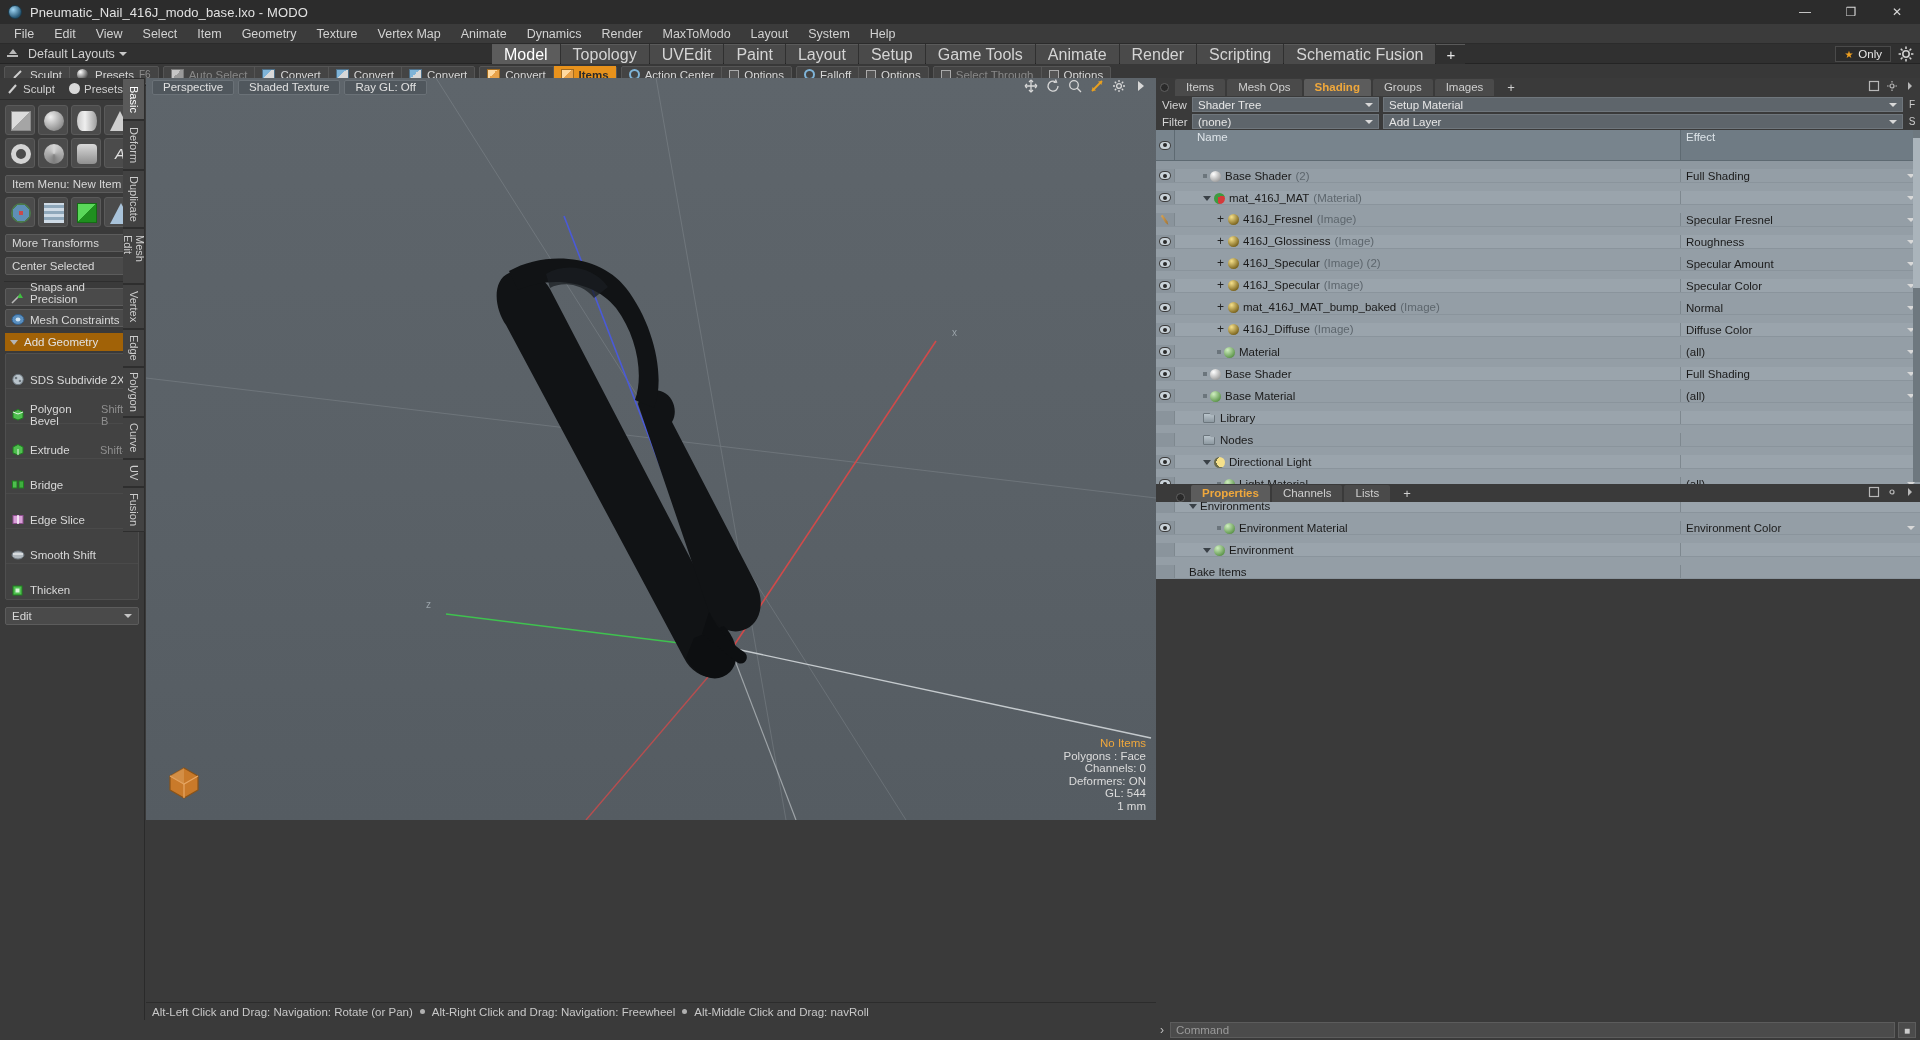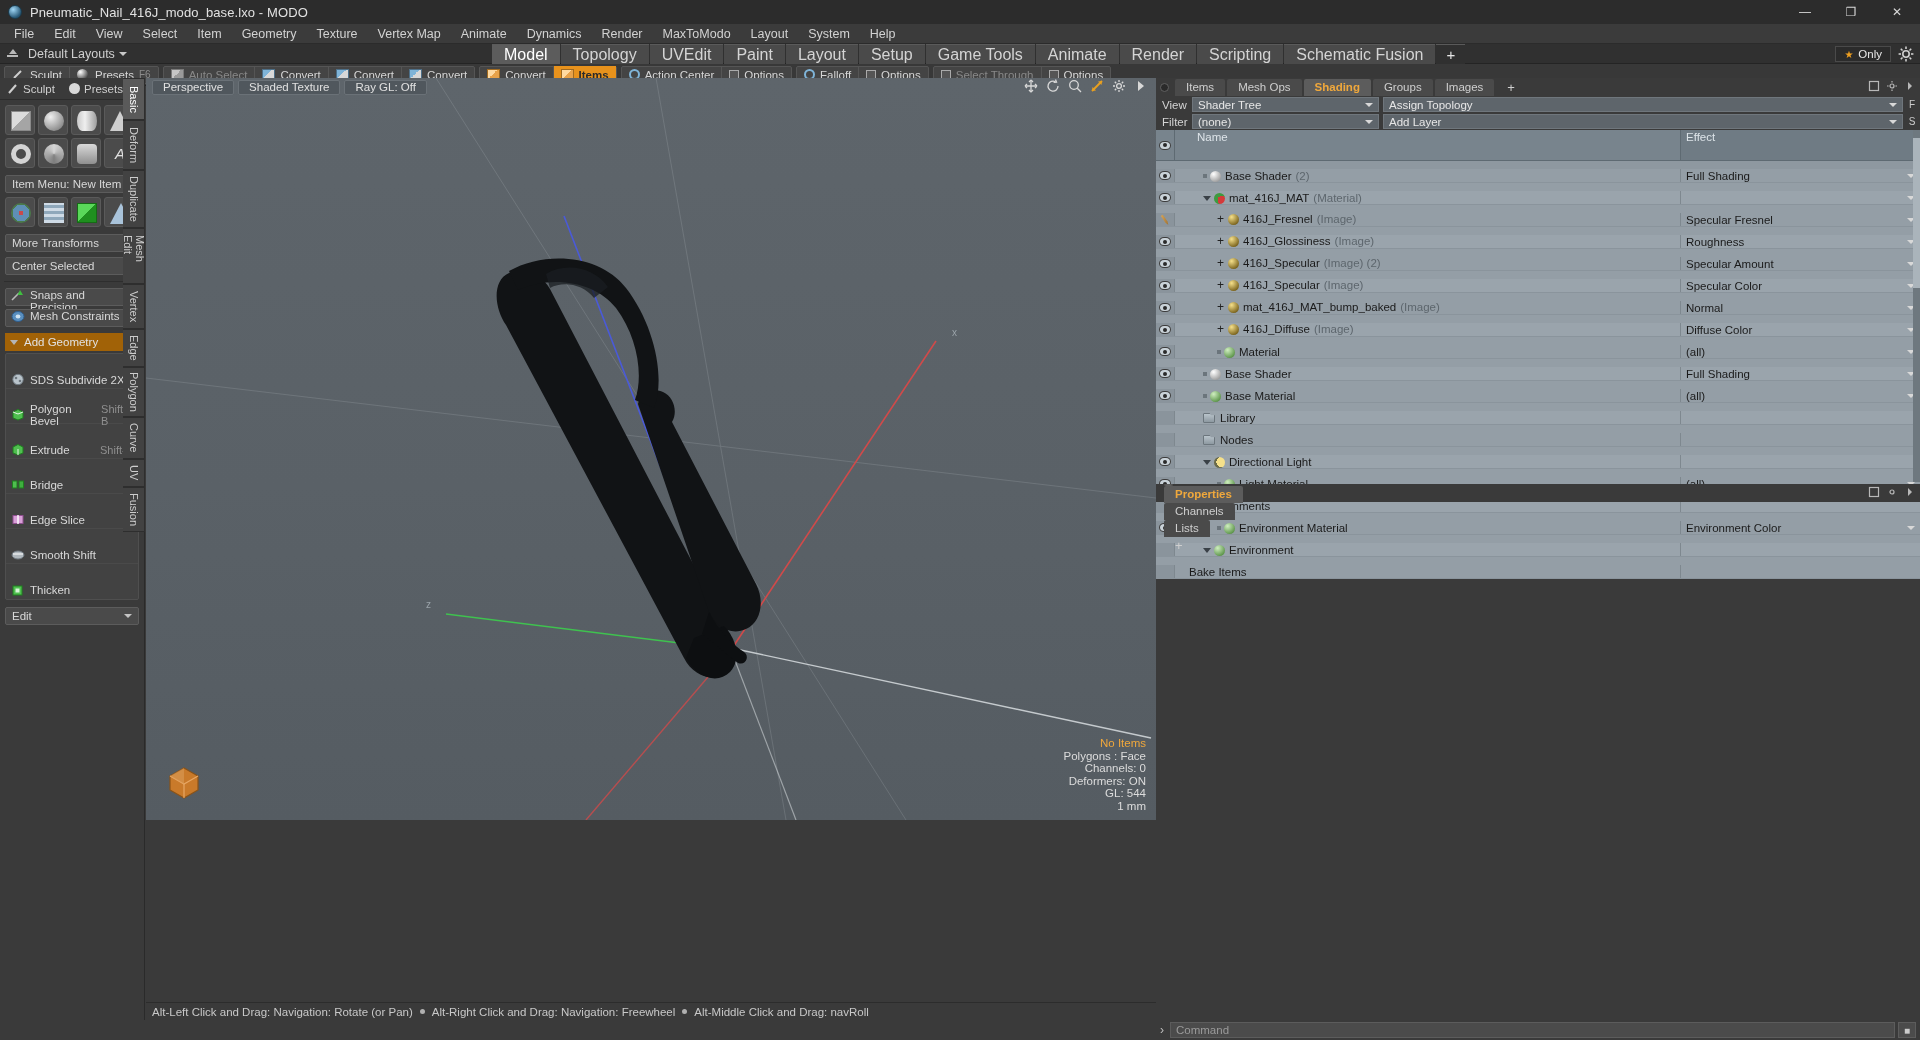--- a/index.html
+++ b/index.html
@@ -131,21 +131,21 @@
   .s-axis { border-radius:50%; background:radial-gradient(circle at 50% 50%,#c94a4a 0 18%,#5f8fb5 18% 60%,#4a7a4a 60% 100%);}
 
   .lp-select { margin:5px 5px 0 5px; height:18px; background:#4a4a4a; border:1px solid #5c5c5c;
     display:flex; align-items:center; padding:0 6px; font-size:11.5px; color:#d8d8d8;
     justify-content:space-between; border-radius:2px;}
   .lp-select .cv { border-left:4px solid transparent; border-right:4px solid transparent;
     border-top:4px solid #c4c4c4; }
   .lp-sep { height:1px; background:#2e2e2e; margin:6px 4px; }
 
   .lp-btn { margin:3px 5px 0 5px; height:18px; background:#4a4a4a; border:1px solid #5c5c5c;
-    display:flex; align-items:flex-start; padding:0 5px; font-size:11.5px; color:#d8d8d8; border-radius:2px;
+    display:flex; align-items:flex-end; padding:0 5px; font-size:11.5px; color:#d8d8d8; border-radius:2px;
     position:relative;}
   .lp-btn .bic { width:14px; height:13px; margin-right:5px; flex:0 0 auto;}
   .lp-btn .corner { position:absolute; right:3px; bottom:2px; width:4px; height:4px; border:1px solid #8b8b8b;}
 
   .lp-header { margin:6px 5px 0 5px; height:18px; background:#a16207; display:flex; align-items:center;
     padding:0 5px; font-size:11.5px; color:#e2e2e2; }
   .lp-header .tri { border-left:4px solid transparent;border-right:4px solid transparent;
     border-top:5px solid #b5b5b5; margin-right:6px; }
   .lp-list { margin:2px 5px 0 5px; border:1px solid #4f4f4f; background:#424242; border-radius:2px;}
   .lp-row { height:18px; display:flex; align-items:center; padding:0 5px; font-size:11.5px; color:#d8d8d8;
@@ -234,22 +234,22 @@
     clip-path: polygon(40% 0,60% 0,60% 70%,50% 100%,40% 70%); }
   .plus-sm { color:#222; font-size:12px; margin-right:3px; width:8px; }
   .tri-dn { border-left:4px solid transparent;border-right:4px solid transparent;border-top:5px solid #3a4147;
     margin-right:3px; flex:0 0 auto; }
   .dotnode { width:4px;height:4px;background:#6b757c;margin-right:3px;flex:0 0 auto;}
 
   .scrollbar-v { position:absolute; right:0; top:0; width:7px; height:100%; background:#6e787f; }
   .scrollbar-v i { position:absolute; top:8px; left:0; width:7px; height:150px; background:#aab4bb; display:block;}
 
   
-  .props-tabs { height:18px; display:flex; align-items:flex-start; background:#3a3a3a; padding-left:8px;
-    position:relative; margin-top:2px;flex-direction:column;}
+  .props-tabs { height:18px; display:flex; align-items:flex-end; background:#3a3a3a; padding-left:20px;
+    position:relative; margin-top:2px;}
   .props-body { background:#3a3a3a; height:540px; }
   .cmdbar { position:absolute; left:0; bottom:0; width:764px; height:20px; background:#3a3a3a;
     display:flex; align-items:center; padding:0 4px; }
   .cmd-arrow { color:#bdbdbd; font-size:12px; margin-right:6px; }
   .cmd-input { flex:1; height:16px; background:#4b4b4b; border:1px solid #5c5c5c; color:#9a9a9a;
     font-size:11.5px; padding:0 5px; display:flex; align-items:center;}
   .cmd-btn { width:18px;height:16px;background:#4b4b4b;border:1px solid #5c5c5c;margin-left:3px;
     display:flex;align-items:center;justify-content:center;font-size:10px;color:#ccc;}
 
   
@@ -722,21 +722,21 @@
       </div>
     </div>
 
     <div class="rp-ctl">
       <span class="lbl">View</span>
       <div class="fld">
         <span>Shader Tree</span>
         <span class="cvd"></span>
       </div>
       <div class="fld2">
-        <span>Assign Topology</span>
+        <span>Setup Material</span>
         <span class="cvd"></span>
       </div>
       <span class="sbtn">F</span>
     </div>
     <div class="rp-ctl">
       <span class="lbl">Filter</span>
       <div class="fld">
         <span>(none)</span>
         <span class="cvd"></span>
       </div>

